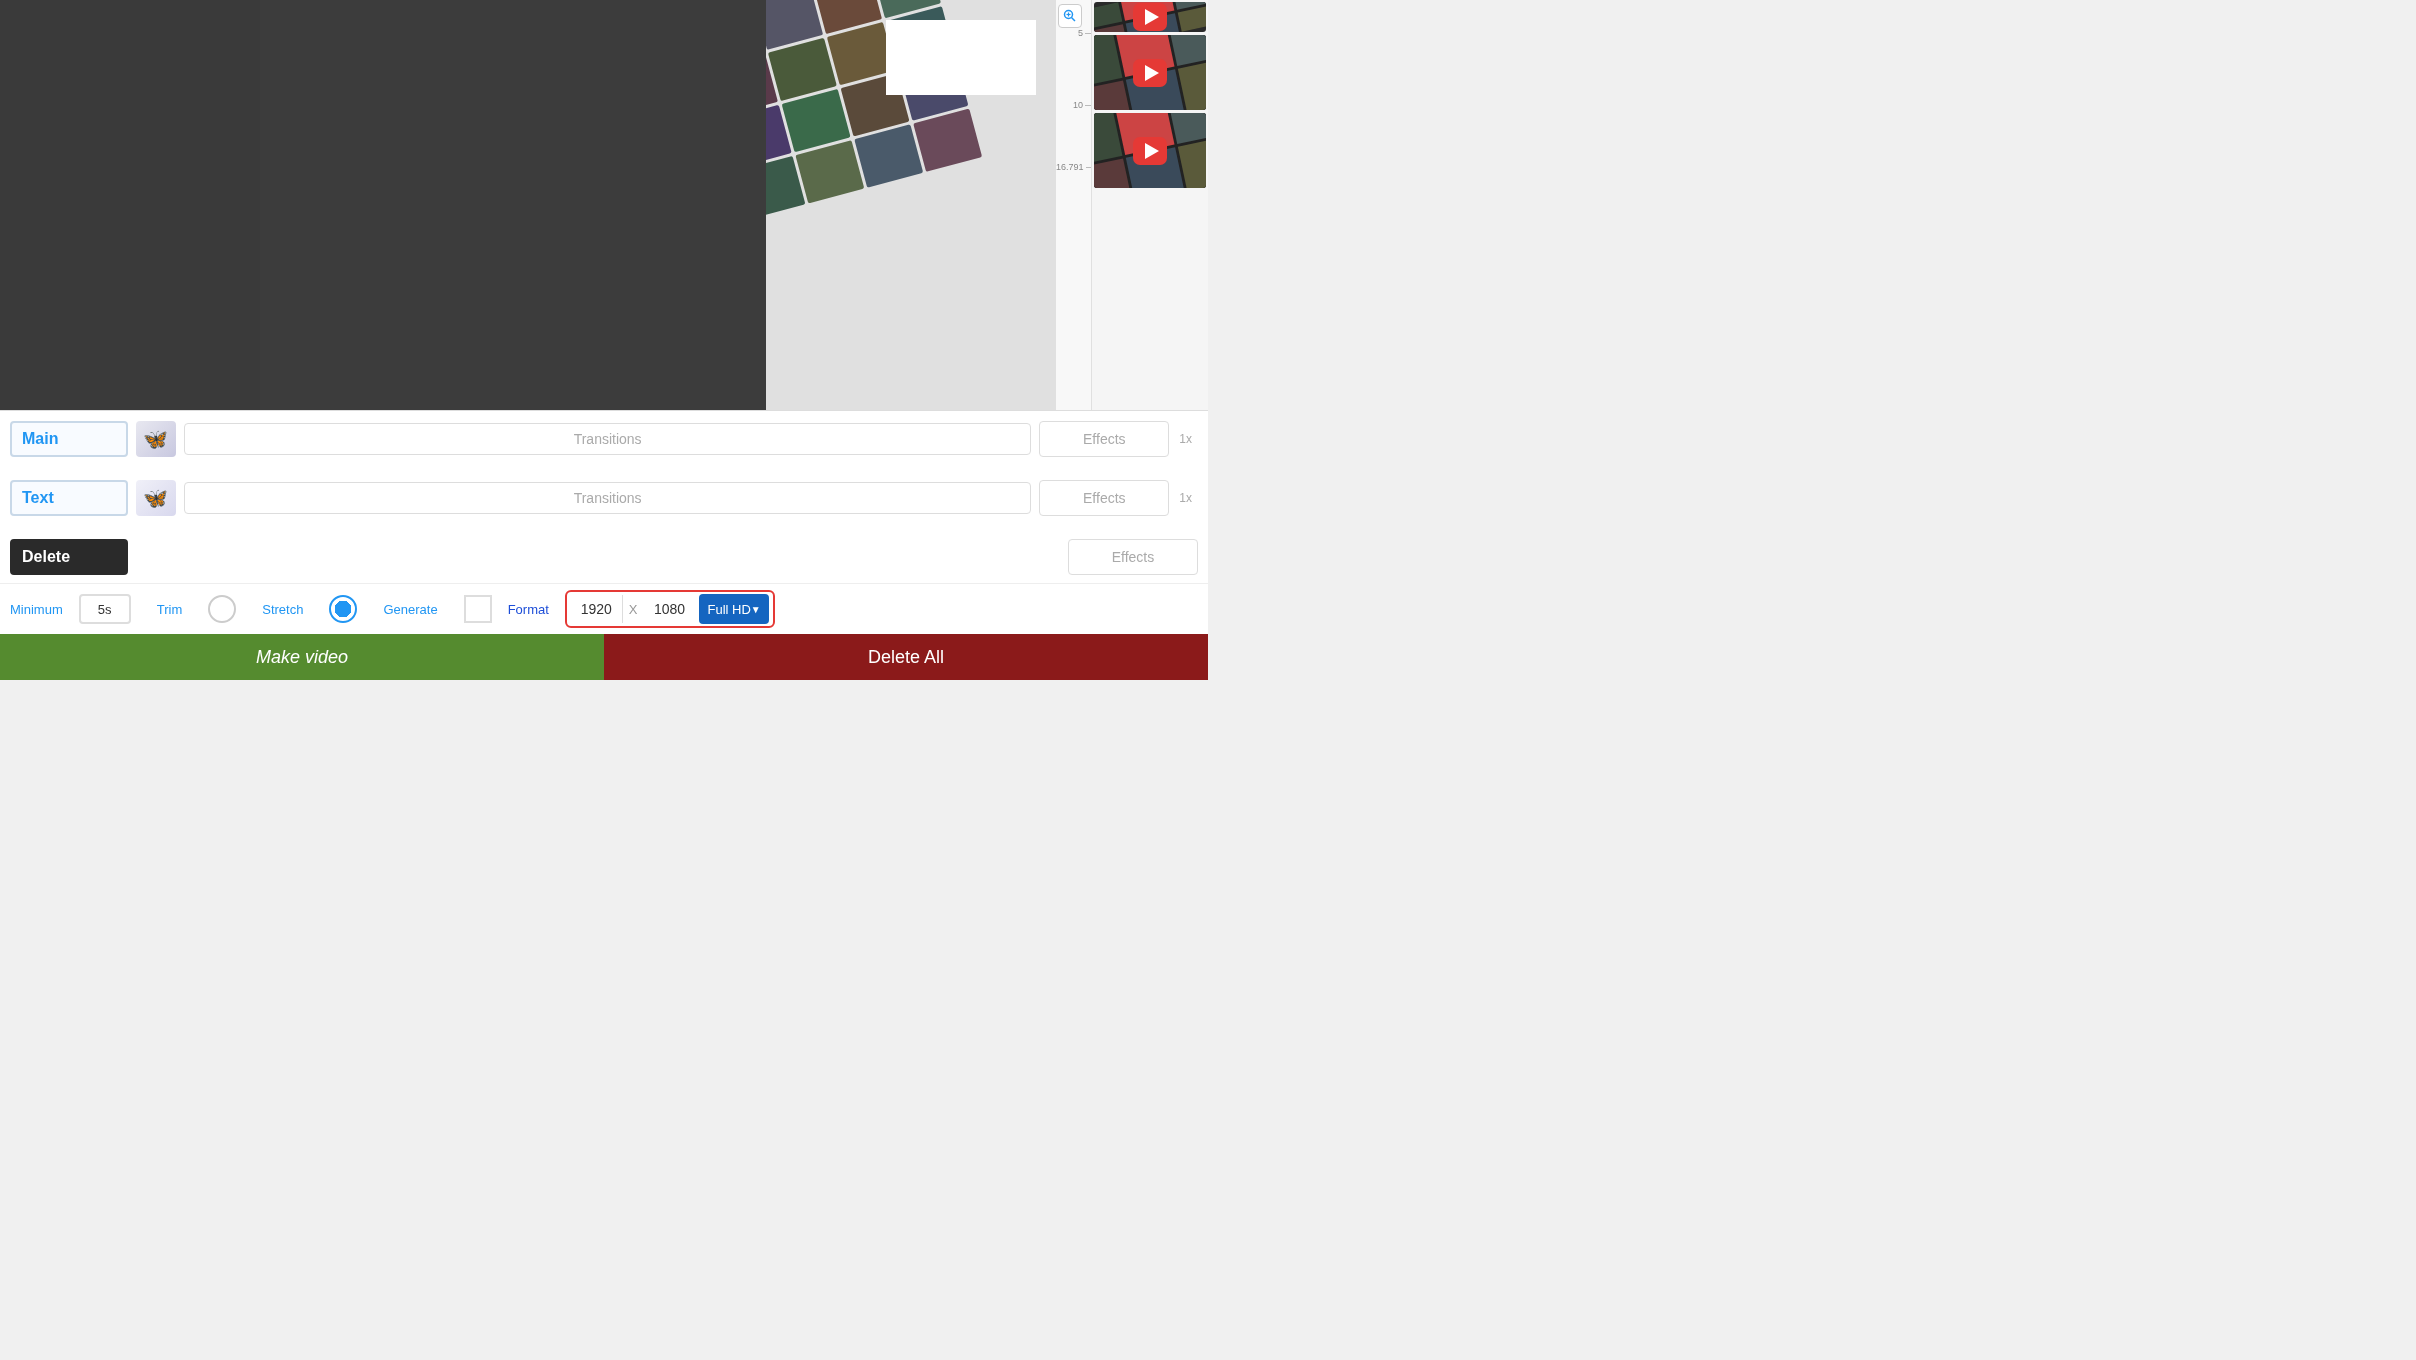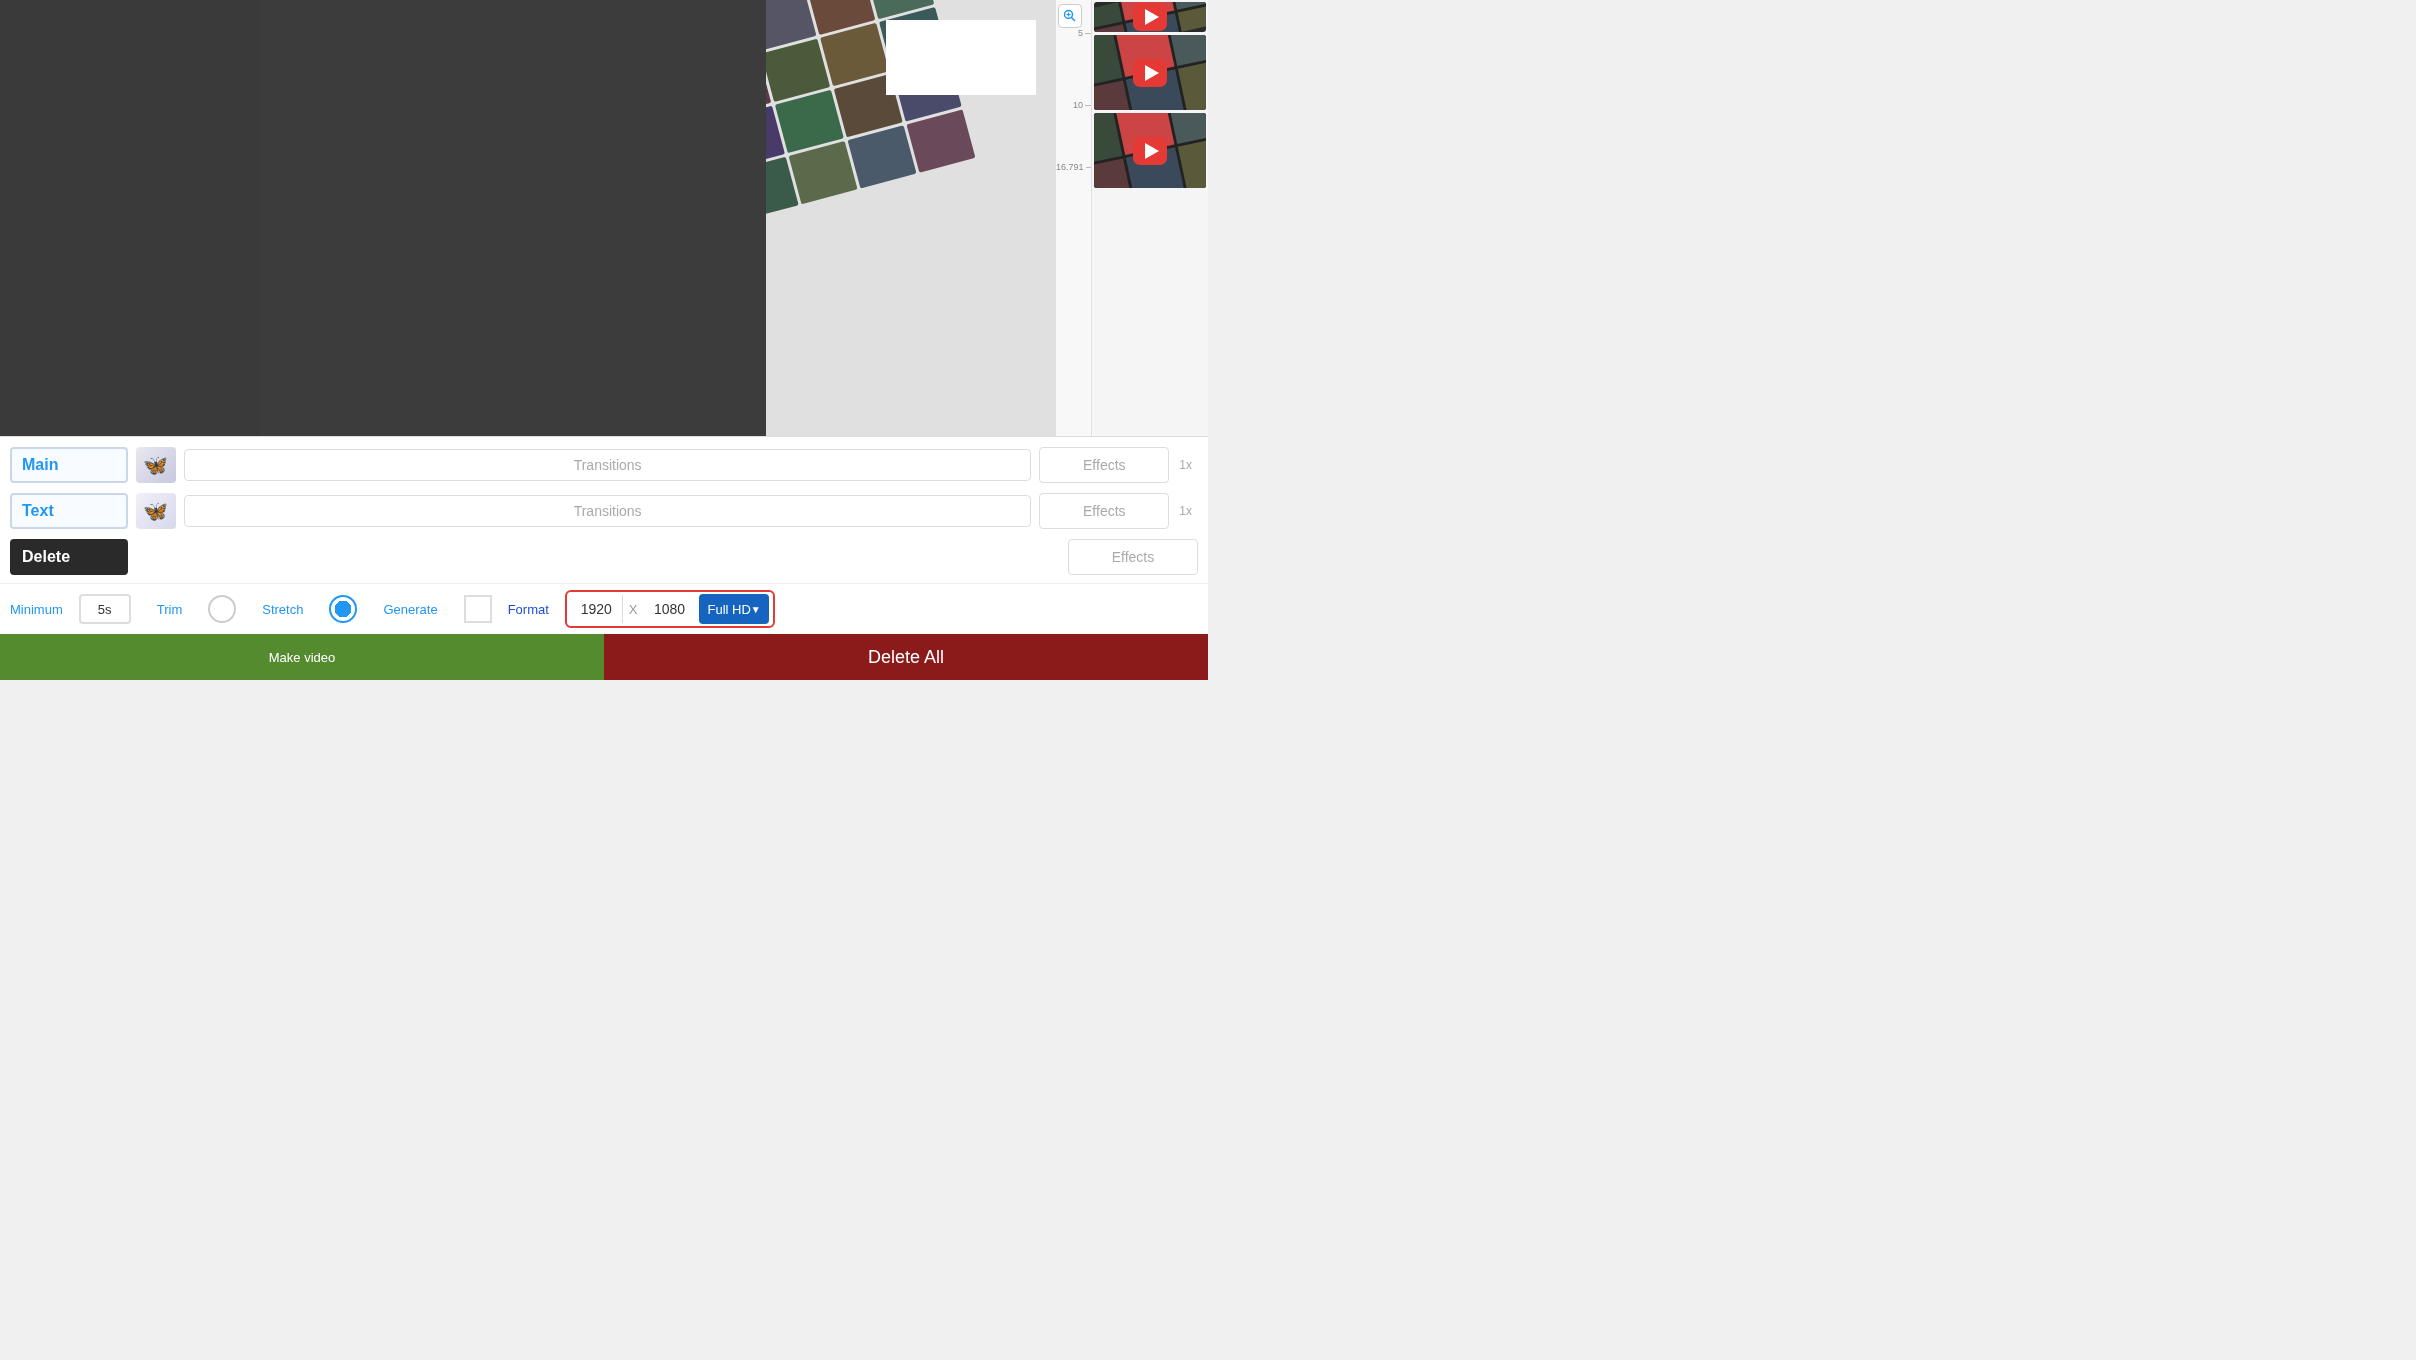--- a/index.html
+++ b/index.html
@@ -48,21 +48,21 @@
     .bottom-section {
       background: white;
       border-top: 1px solid #ddd;
       padding: 0;
     }
 
     .track-rows {
       display: flex;
       flex-direction: column;
       padding: 8px 10px 6px 10px;
-      gap: 6px;
+      gap: 19px;
     }
 
     .track-row {
       display: flex;
       align-items: center;
       gap: 8px;
       height: 40px;
     }
 
     .track-label {
@@ -262,22 +262,23 @@
       display: flex;
       width: 100%;
     }
 
     .make-video-btn {
       flex: 1;
       height: 46px;
       background: #558b2f;
       color: white;
       border: none;
-      font-size: 13px;
-      cursor: pointer;
+      font-size: 18px;
+      cursor: pointer;
+      font-style: italic;
     }
 
     .delete-all-btn {
       flex: 1;
       height: 46px;
       background: #8b1a1a;
       color: white;
       border: none;
       font-size: 18px;
       cursor: pointer;

